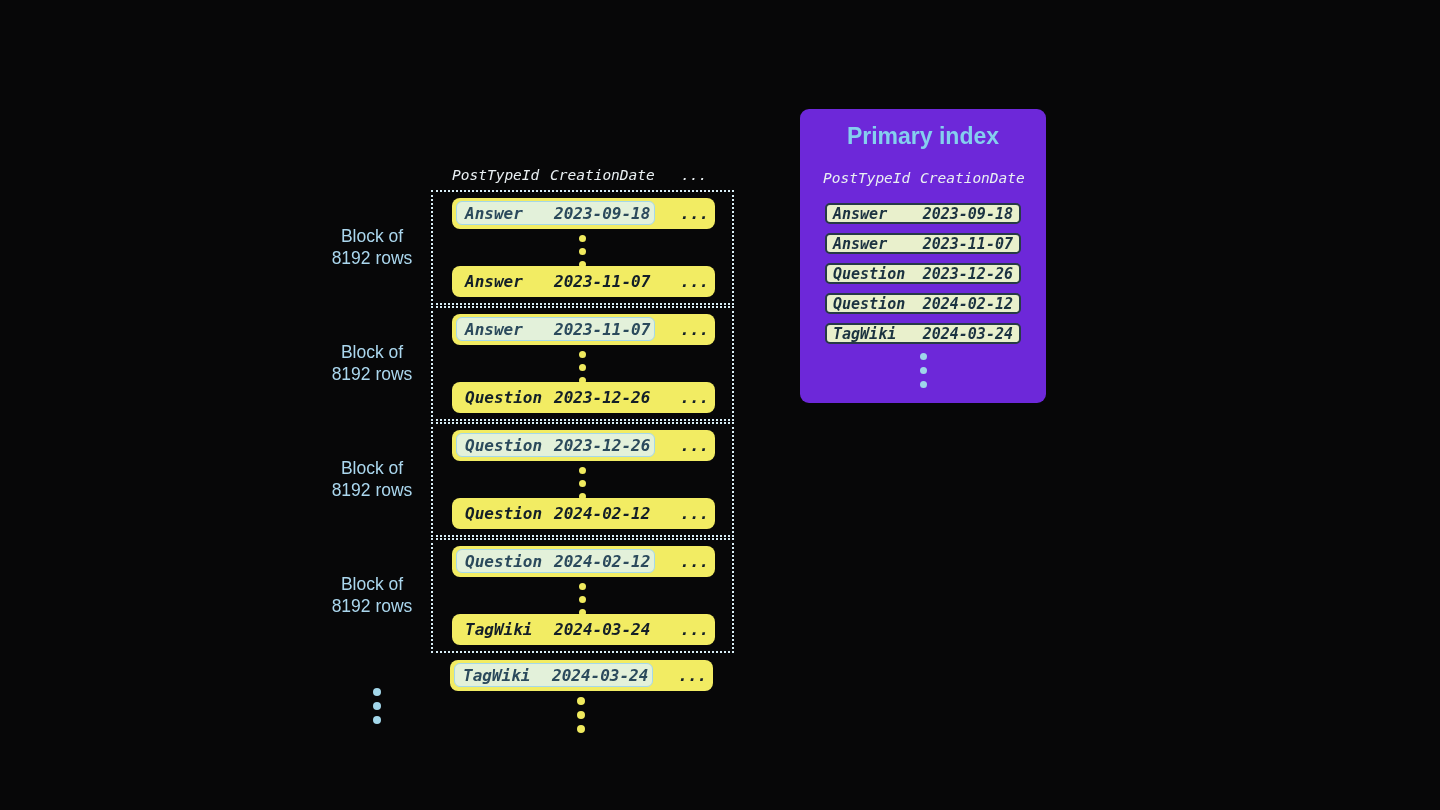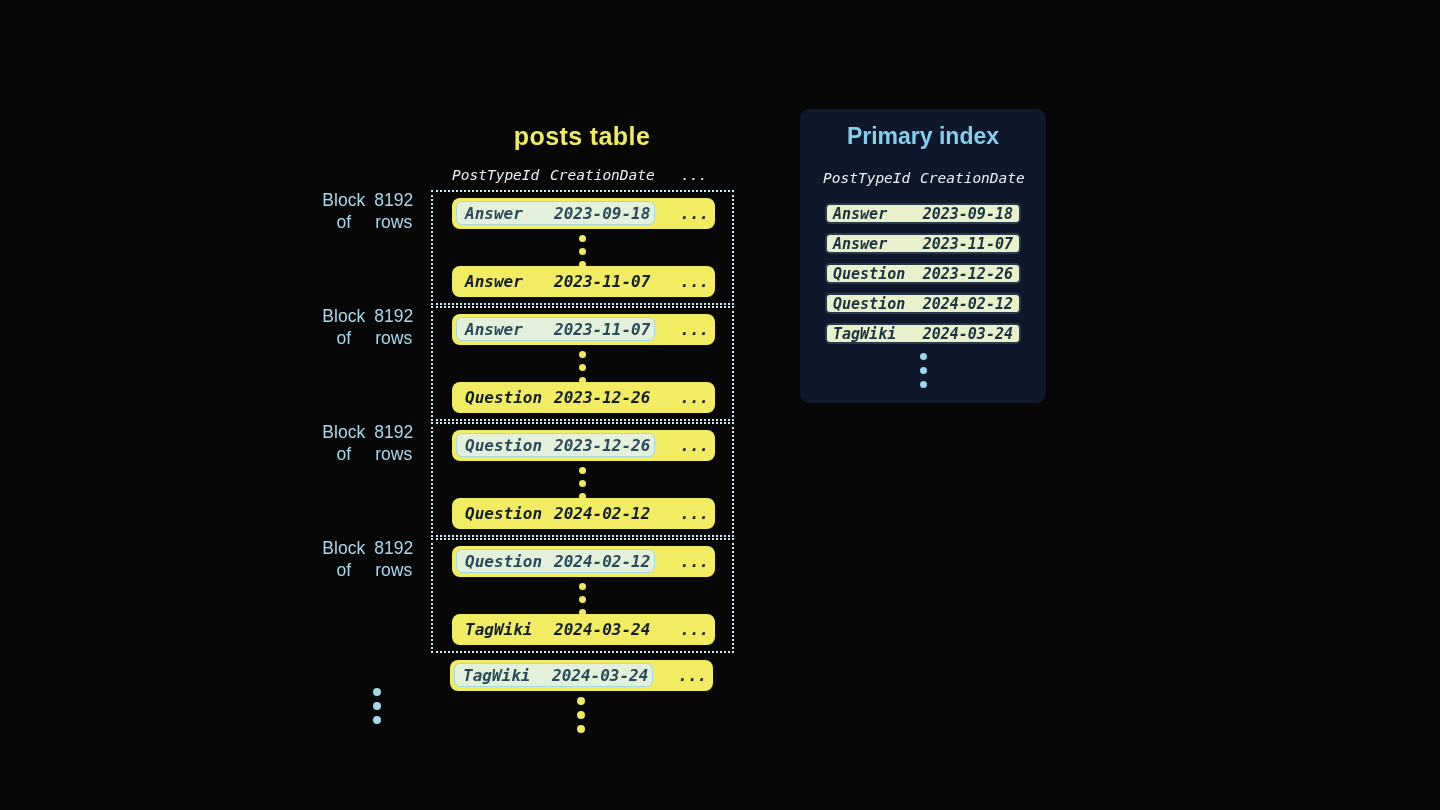--- a/index.html
+++ b/index.html
@@ -17,21 +17,21 @@
     font-size:14.5px;color:#e9eff2;}
   .posts-header span{position:absolute;top:0;line-height:20px;}
   .ph1{left:22px}.ph2{left:120px}.ph3{left:251px}
 
   .block{
     position:absolute;left:431px;width:303px;height:115px;
     border:2px dotted #d8edf5;box-sizing:border-box;
   }
   .block-label{
     position:absolute;left:322px;width:100px;height:115px;
-    display:flex;justify-content:center;text-align:center;
+    display:flex;flex-direction:column;justify-content:center;text-align:center;
     font-size:17.5px;line-height:21.5px;color:#abd7ee;
   }
   .prow{
     position:absolute;left:19px;width:263px;height:31px;background:#f2ec63;
     border-radius:8px;font-weight:bold;font-size:16px;color:#131f28;
   }
   .prow.first{top:6px}
   .prow.last{bottom:6px}
   .prow span{position:absolute;top:0;line-height:31px;}
   .rt{left:13px}.rd{left:102px}.re{left:228px}
@@ -48,21 +48,21 @@
   .block-dots{left:0;right:0;top:43px;gap:6px;}
   .block-dots i{width:7px;height:7px;background:#f0ea5e;}
   .bottom-yellow-dots{left:577px;top:697px;gap:6px;}
   .bottom-yellow-dots i{width:8px;height:8px;background:#f0ea5e;}
   .bottom-blue-dots{left:373px;top:688px;gap:6px;}
   .bottom-blue-dots i{width:8px;height:8px;background:#a3d7ea;}
 
   
   .panel{
     position:absolute;left:800px;top:109px;width:246px;height:294px;
-    background:#0f172a;border-radius:9px;
+    background:#6d28d9;border-radius:9px;
   }
   .panel-title{
     position:absolute;top:14px;left:0;width:100%;text-align:center;
     font-size:23px;font-weight:600;color:#85cfee;
   }
   .panel-header{position:absolute;top:59px;left:0;width:100%;height:20px;
     font-size:14.5px;color:#e9eff2;}
   .panel-header span{position:absolute;top:0;line-height:20px;}
   .ih1{left:23px}.ih2{left:120px}
   .idx-row{
@@ -72,21 +72,20 @@
     padding:0 6px;font-weight:bold;font-size:15px;color:#1b3240;
   }
   .idx-dots{left:0;right:0;top:244px;gap:7px;}
   .idx-dots i{width:7px;height:7px;background:#9ed6ea;}
 </style>
 </head>
 <body>
 
 <div class="canvas">
 
-  <div class="posts-title">posts table</div>
   <div class="posts-header mono">
     <span class="ph1">PostTypeId</span>
     <span class="ph2">CreationDate</span>
     <span class="ph3">...</span>
   </div>
 
   <div class="block-label" style="top:190px">
     <span>Block of</span>
     <span>8192 rows</span>
   </div>

